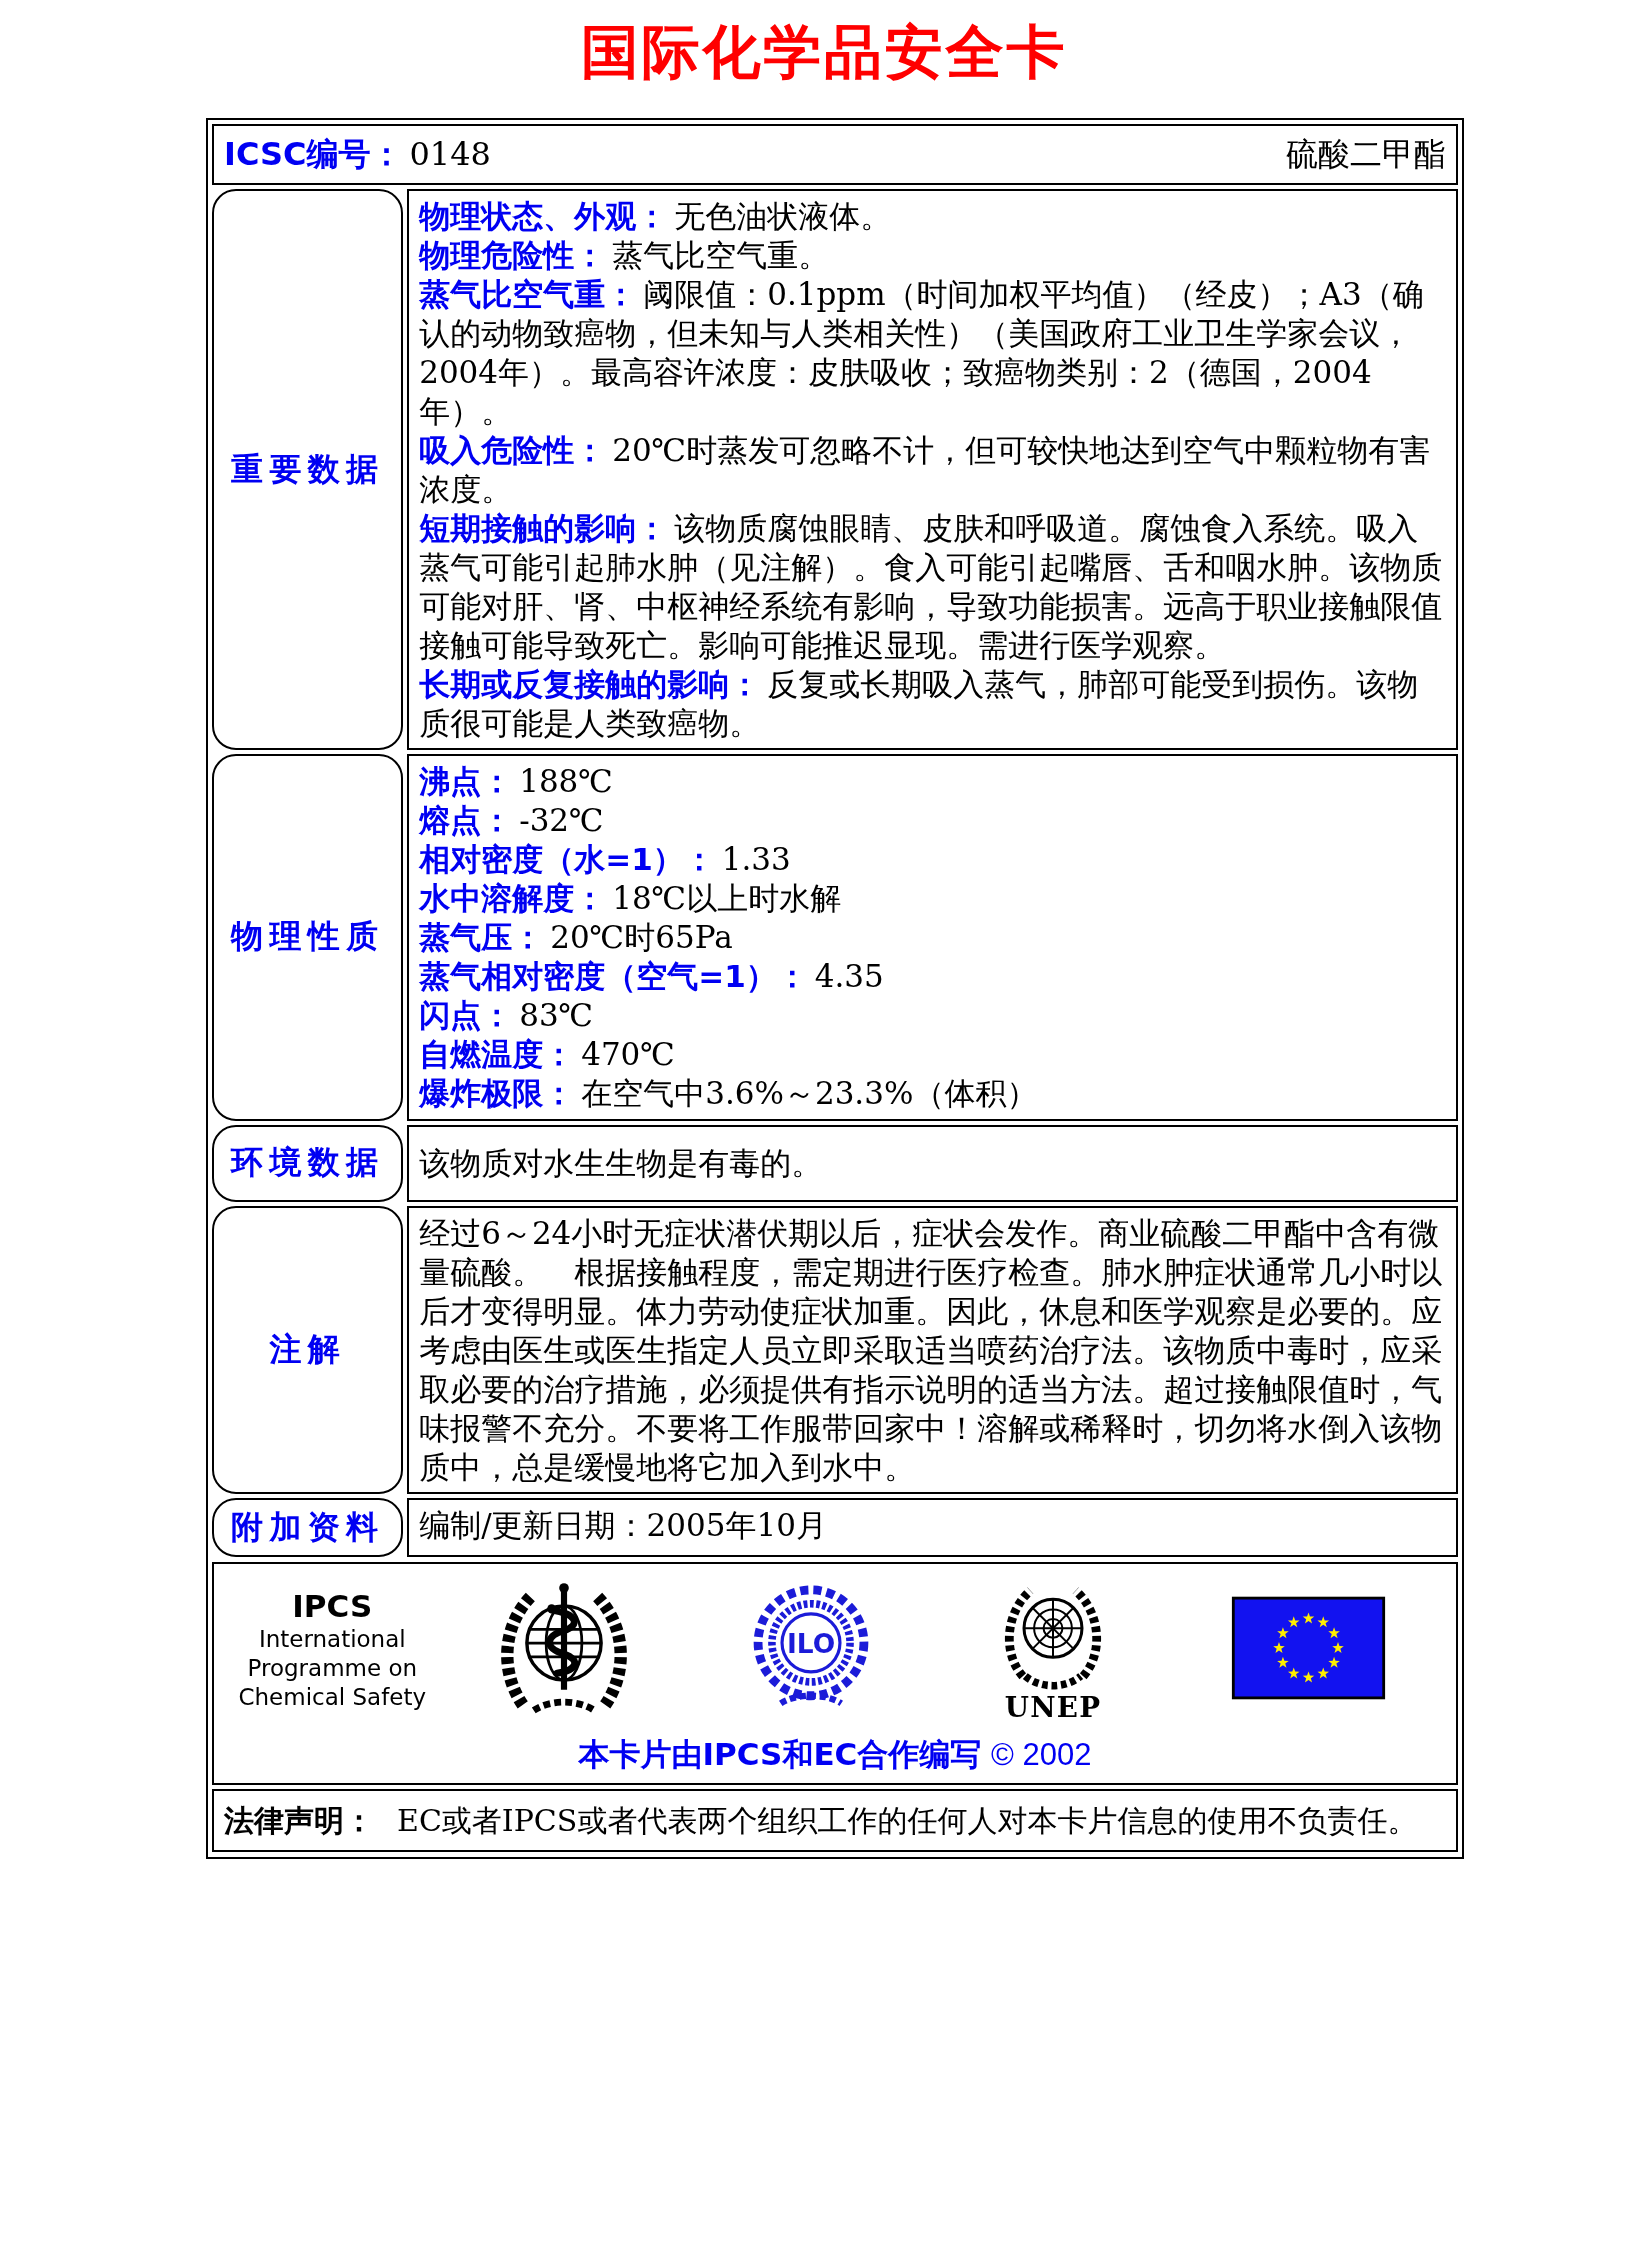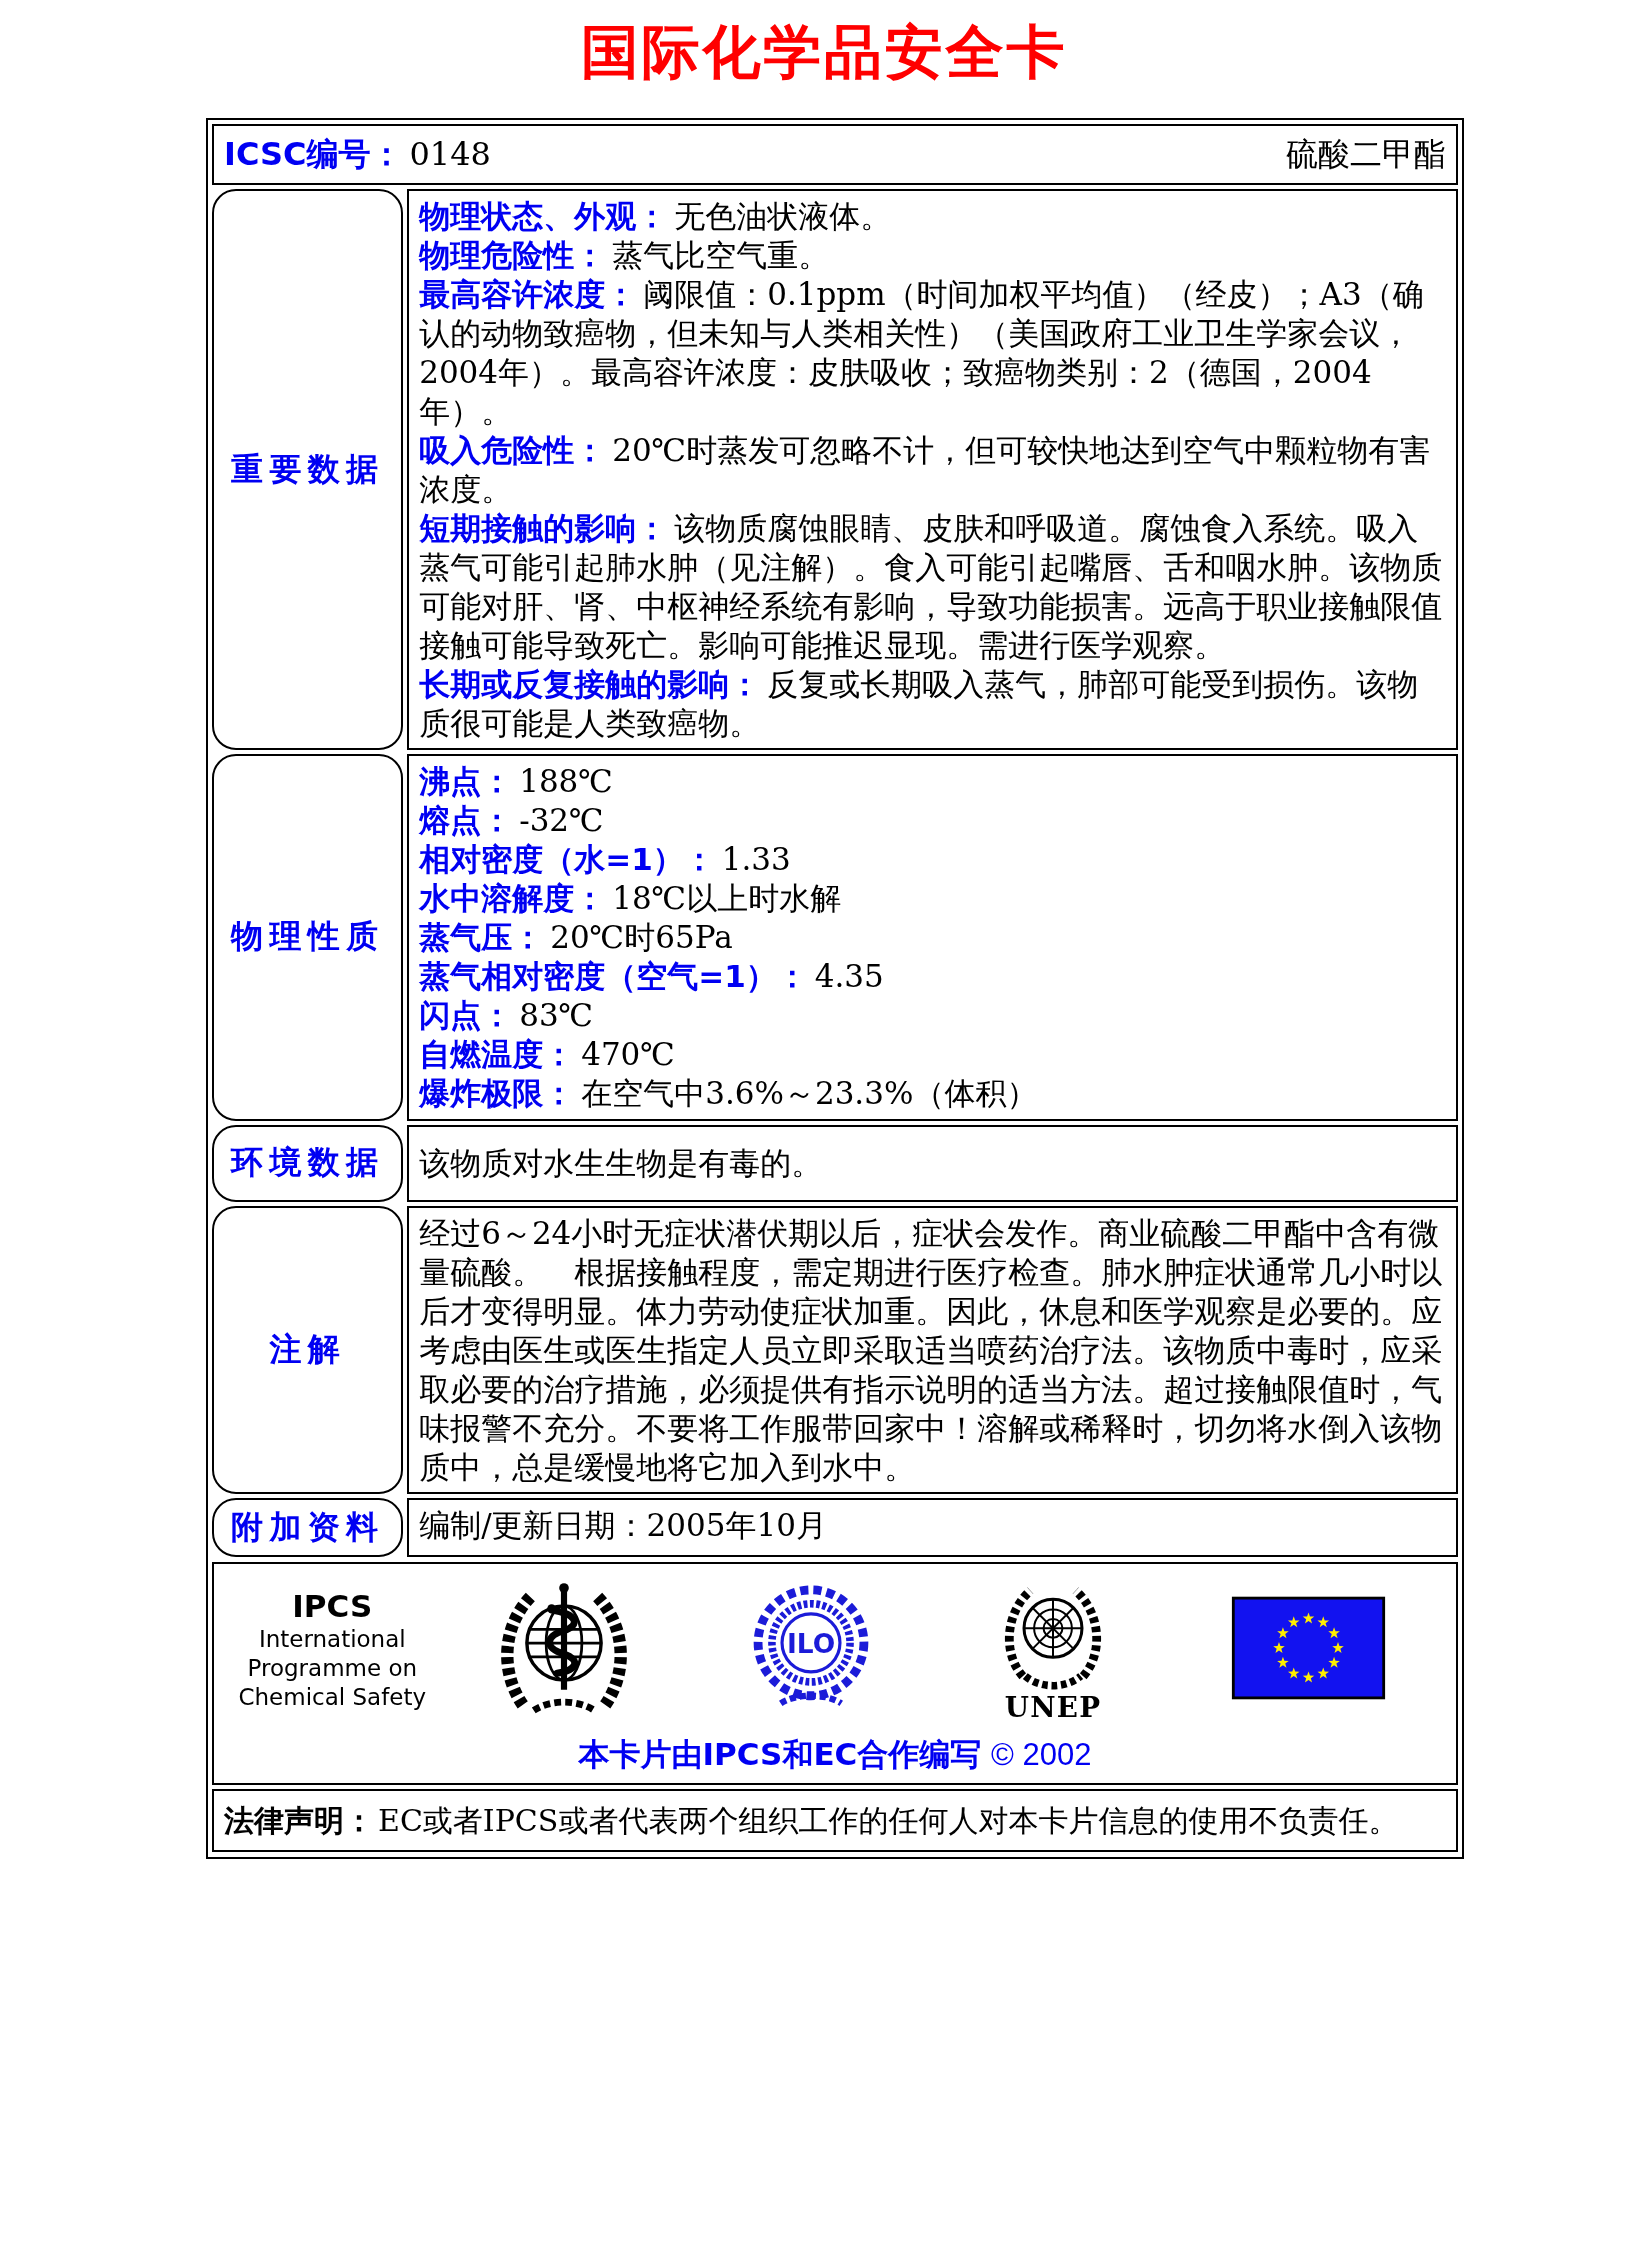--- a/index.html
+++ b/index.html
@@ -47,21 +47,21 @@
   .ipcs-line{font-size:23px;line-height:29px;}
   .logo-spread{flex:1;display:flex;justify-content:space-around;align-items:center;}
   .caption{
     text-align:center;margin-top:11.2px;font-size:31px;line-height:37px;color:#0000f2;
   }
   .caption-main{font-family:"DejaVu Sans","Liberation Sans",sans-serif;font-weight:bold;}
   .caption-year{font-family:Liberation Sans, sans-serif;margin-left:9.8px;}
   .legal-cell{flex:1;padding:11.2px 9.8px;font-size:30px;line-height:37px;}
   .legal-label{
     font-family:"DejaVu Sans","Liberation Sans",sans-serif;font-weight:bold;
-    color:#000;margin-right:4px;
+    color:#000;margin-right:23px;
   }
 </style>
 </head>
 <body>
 
 <div class="page-title">国际化学品安全卡</div>
 
 <div class="card">
 
   <div class="row">
@@ -73,21 +73,21 @@
     </div>
   </div>
 
   <div class="row">
     <div class="cell label-cell">
       <span class="label-text">重要数据</span>
     </div>
     <div class="cell content-cell">
       <p class="para"><span class="kw">物理状态、外观：</span><span>无色油状液体。</span></p>
       <p class="para"><span class="kw">物理危险性：</span><span>蒸气比空气重。</span></p>
-      <p class="para"><span class="kw">最高容许浓度：</span><span>阈限值：0.1ppm（时间加权平均值）（经皮）；A3（确认的动物致癌物，但未知与人类相关性）（美国政府工业卫生学家会议，2004年）。最高容许浓度：皮肤吸收；致癌物类别：2（德国，2004年）。</span></p>
+      <p class="para"><span class="kw">蒸气比空气重：</span><span>阈限值：0.1ppm（时间加权平均值）（经皮）；A3（确认的动物致癌物，但未知与人类相关性）（美国政府工业卫生学家会议，2004年）。最高容许浓度：皮肤吸收；致癌物类别：2（德国，2004年）。</span></p>
       <p class="para"><span class="kw">吸入危险性：</span><span>20℃时蒸发可忽略不计，但可较快地达到空气中颗粒物有害浓度。</span></p>
       <p class="para"><span class="kw">短期接触的影响：</span><span>该物质腐蚀眼睛、皮肤和呼吸道。腐蚀食入系统。吸入蒸气可能引起肺水肿（见注解）。食入可能引起嘴唇、舌和咽水肿。该物质可能对肝、肾、中枢神经系统有影响，导致功能损害。远高于职业接触限值接触可能导致死亡。影响可能推迟显现。需进行医学观察。</span></p>
       <p class="para"><span class="kw">长期或反复接触的影响：</span><span>反复或长期吸入蒸气，肺部可能受到损伤。该物质很可能是人类致癌物。</span></p>
     </div>
   </div>
 
   <div class="row">
     <div class="cell label-cell">
       <span class="label-text">物理性质</span>
     </div>

